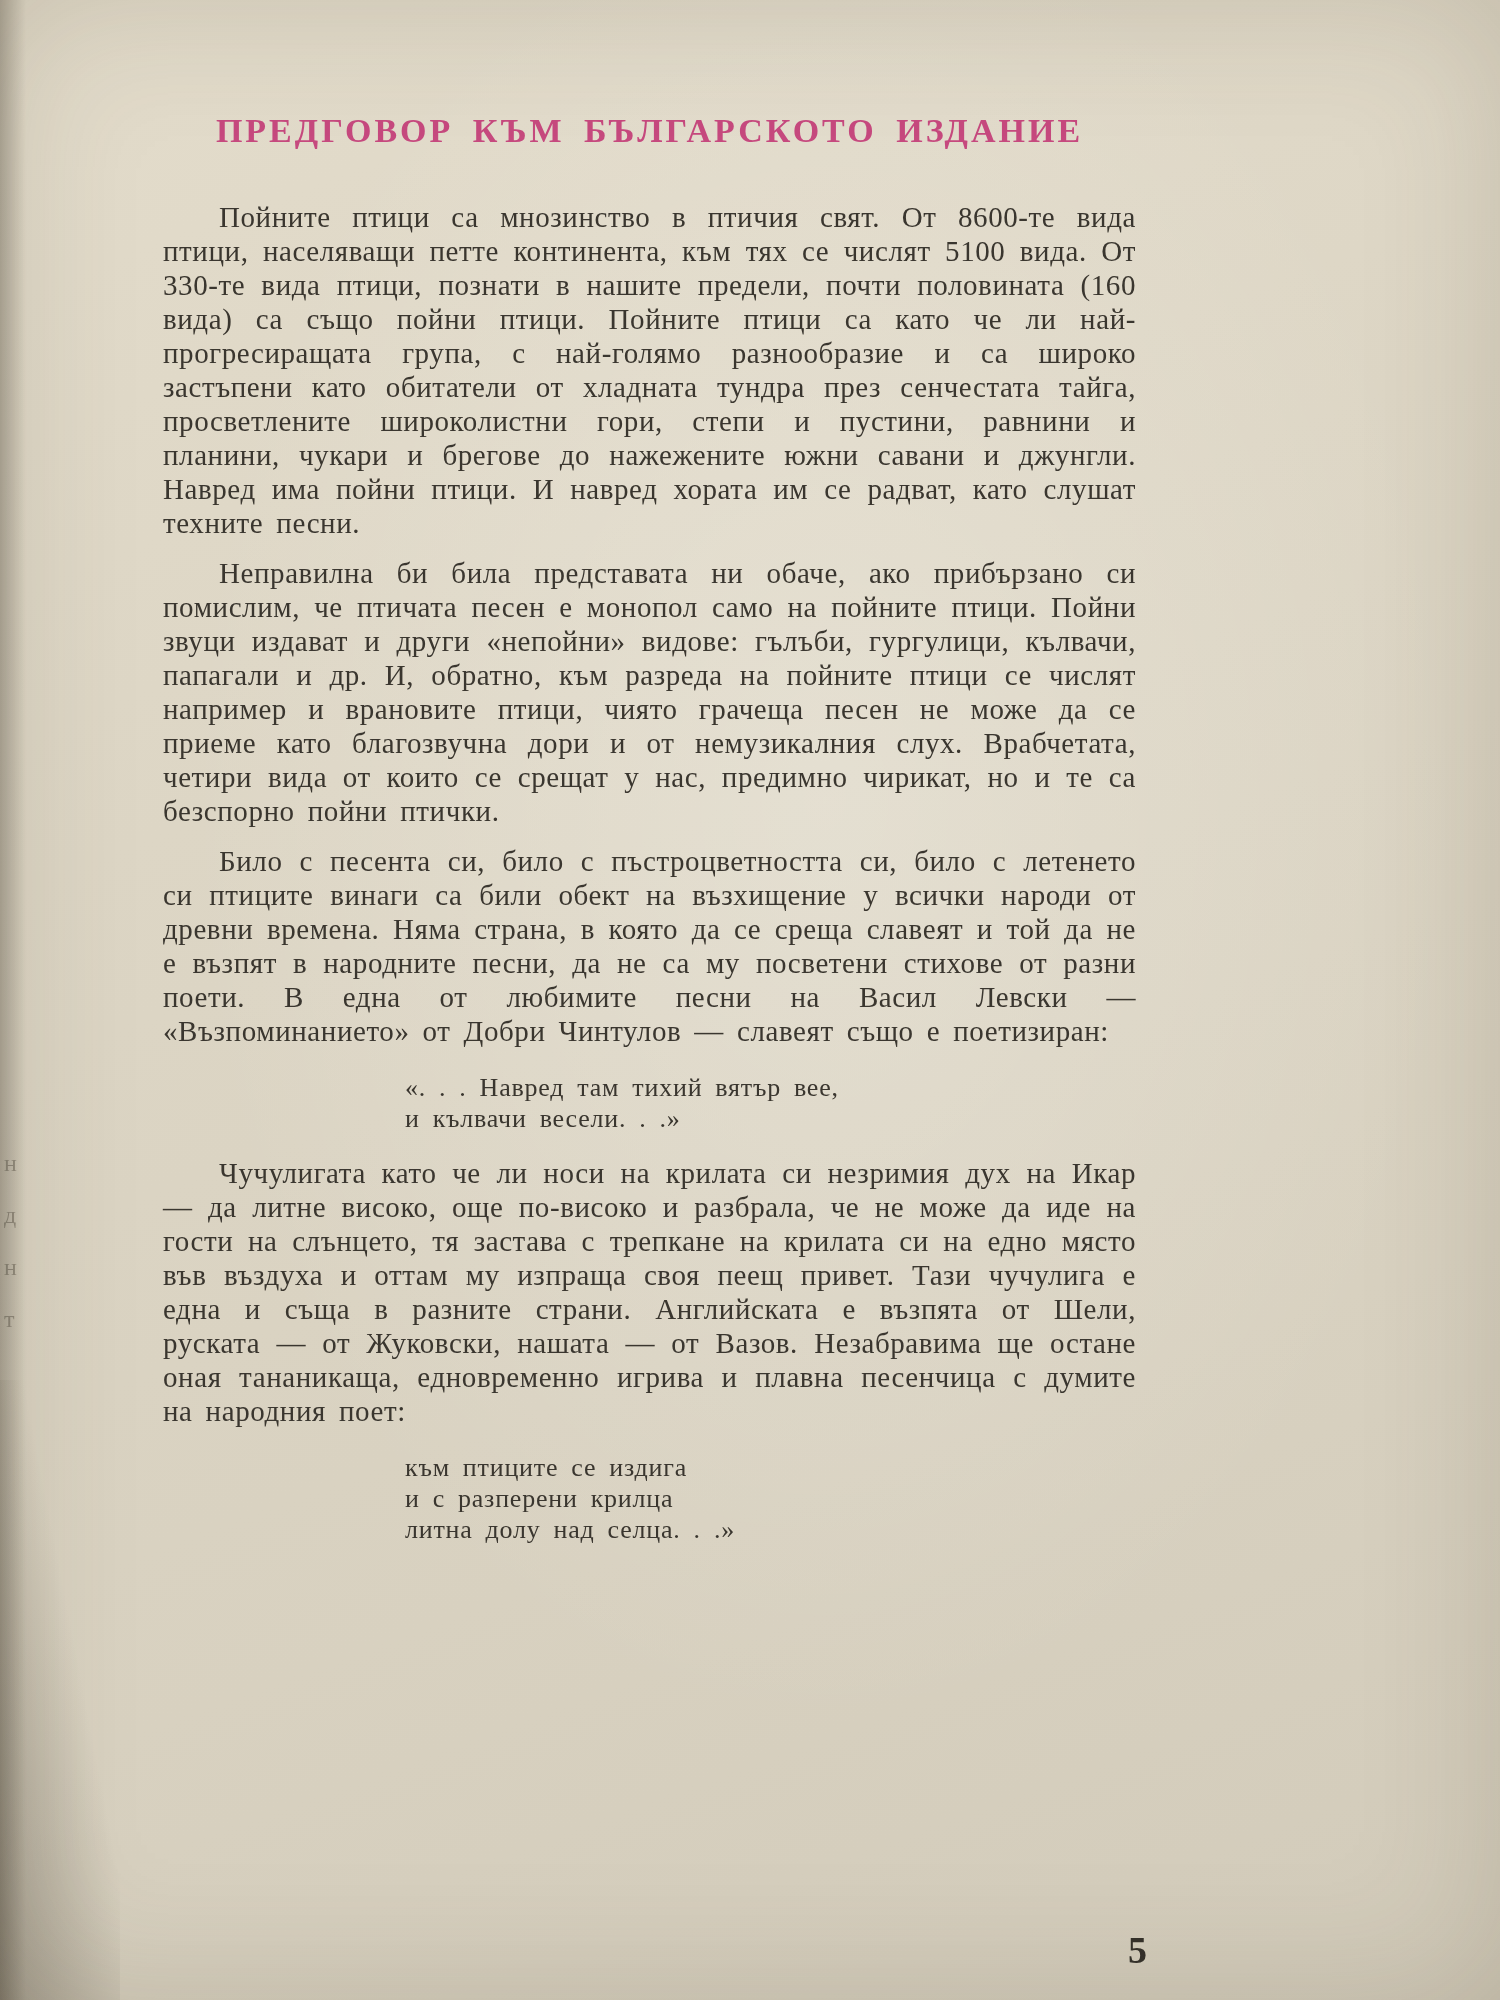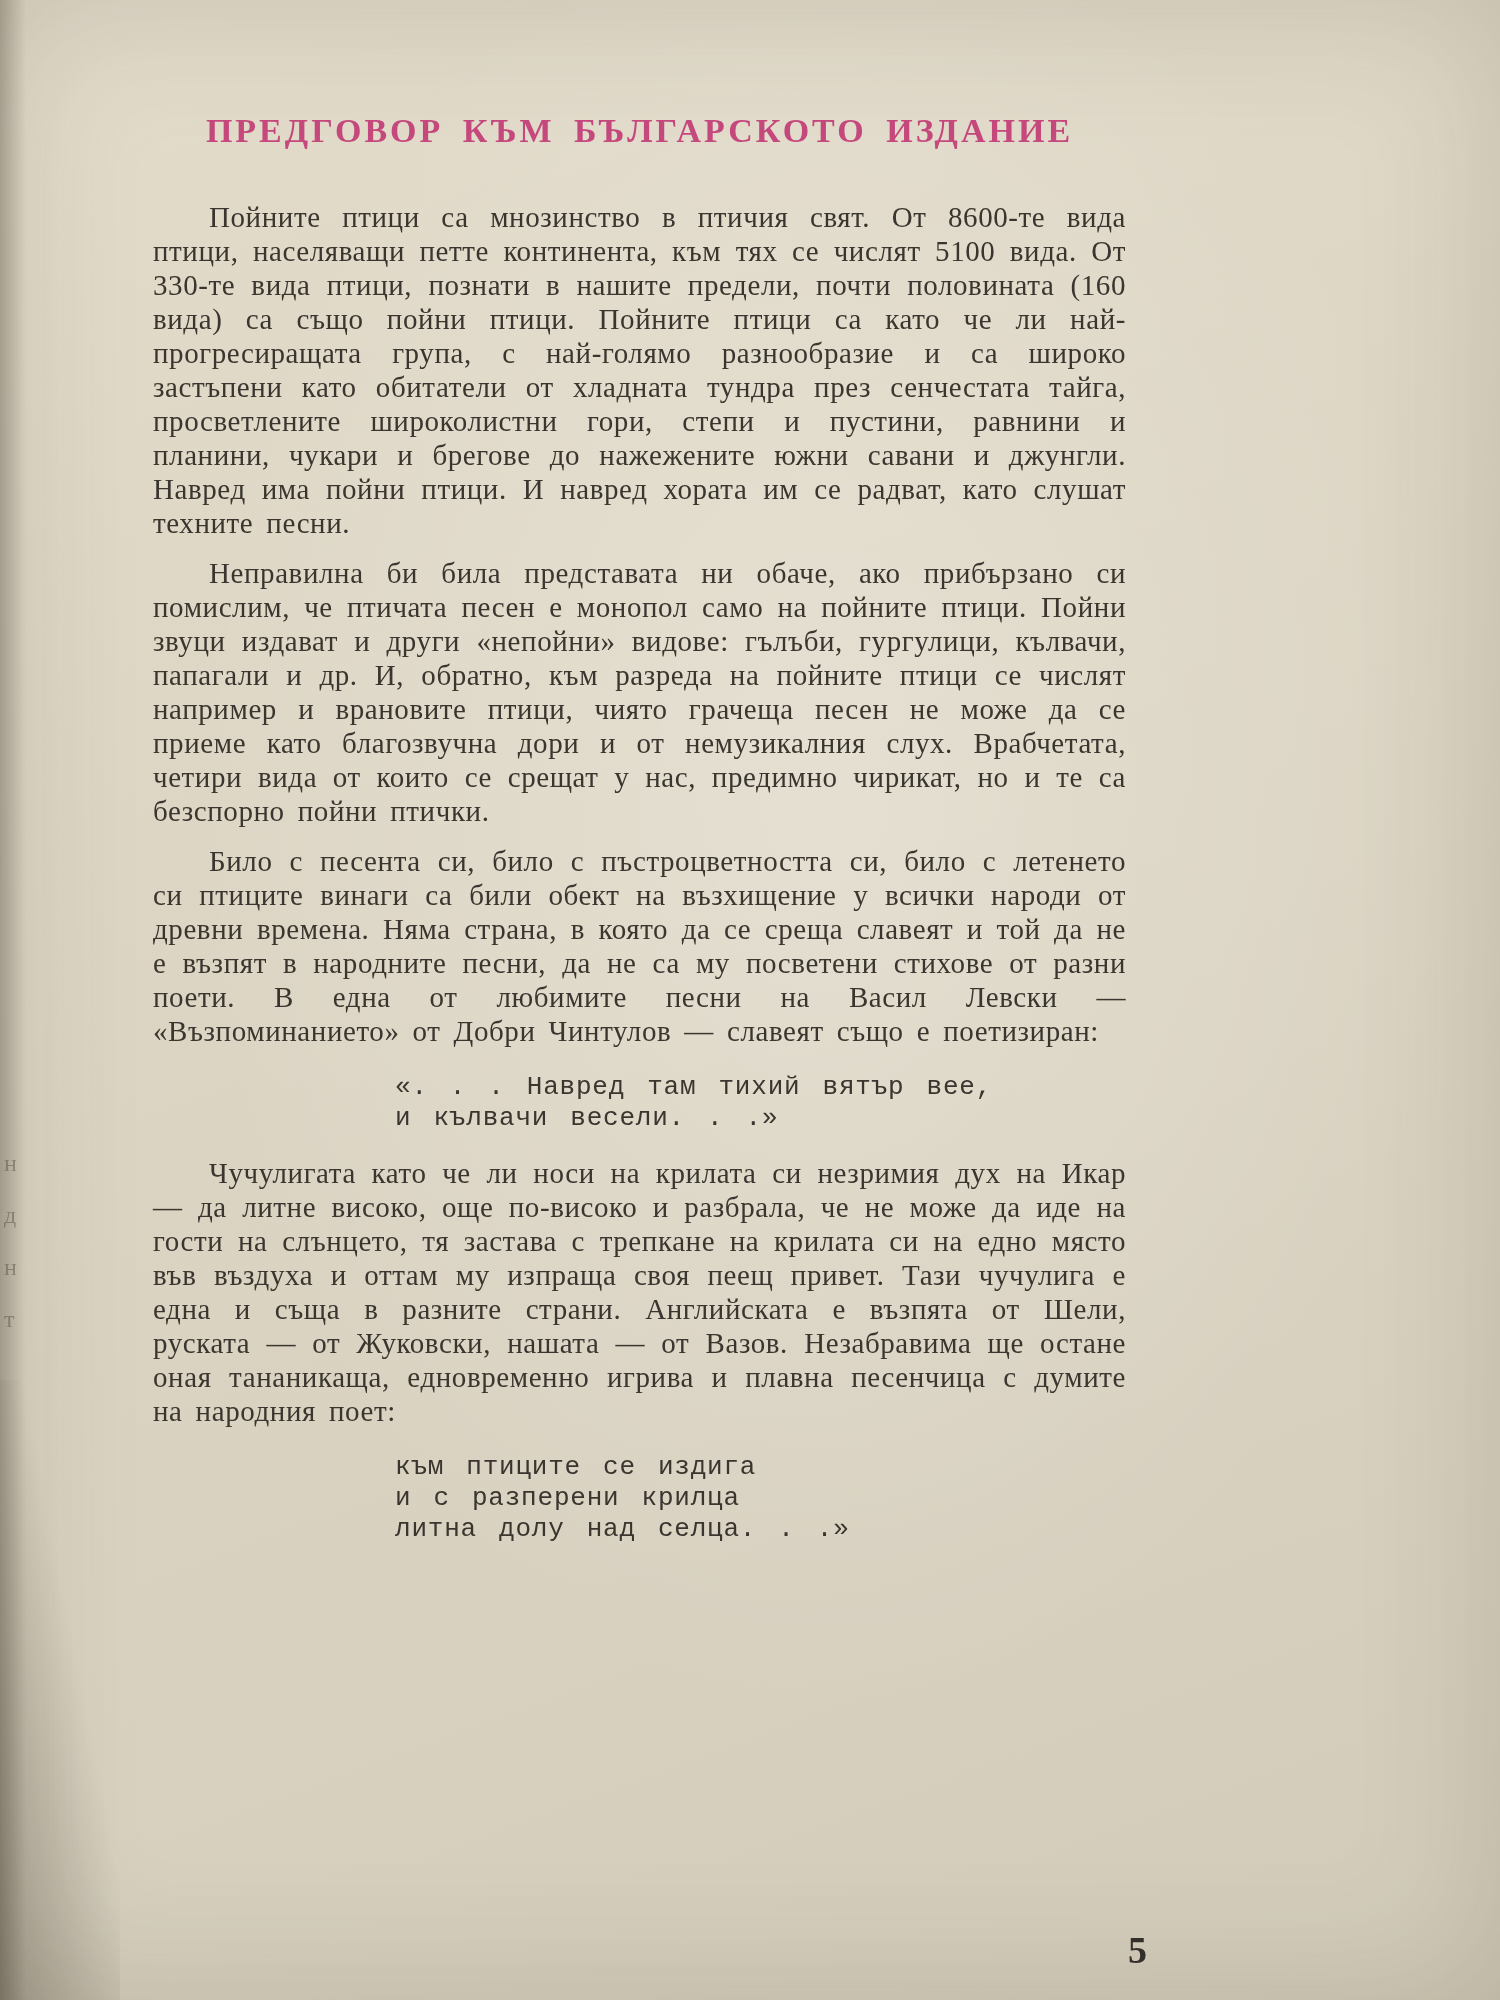--- a/index.html
+++ b/index.html
@@ -36,21 +36,21 @@
     pointer-events: none;
   }
   .vignette {
     position: absolute;
     inset: 0;
     pointer-events: none;
     box-shadow: inset 0 0 140px rgba(70,60,40,0.18);
   }
   .text-block {
     position: absolute;
-    left: 137px;
+    left: 147px;
     top: 0;
     width: 1005px;
   }
   .chapter-title {
     margin: 112px 0 0 0;
     text-align: center;
     font-size: 34px;
     font-weight: bold;
     letter-spacing: 3px;
     word-spacing: 8px;
@@ -67,21 +67,20 @@
   }
   .body-paragraph.first {
     margin-top: 50px;
   }
   .verse-quote {
     margin: 24px 0 22px 258px;
     font-size: 26px;
     line-height: 31px;
     letter-spacing: 0.03em;
     word-spacing: 0.22em;
-    font-family: Liberation Mono, monospace;
   }
   .verse-line {
     display: block;
   }
   .page-number {
     position: absolute;
     left: 1128px;
     top: 1928px;
     font-size: 38px;
     font-weight: bold;

